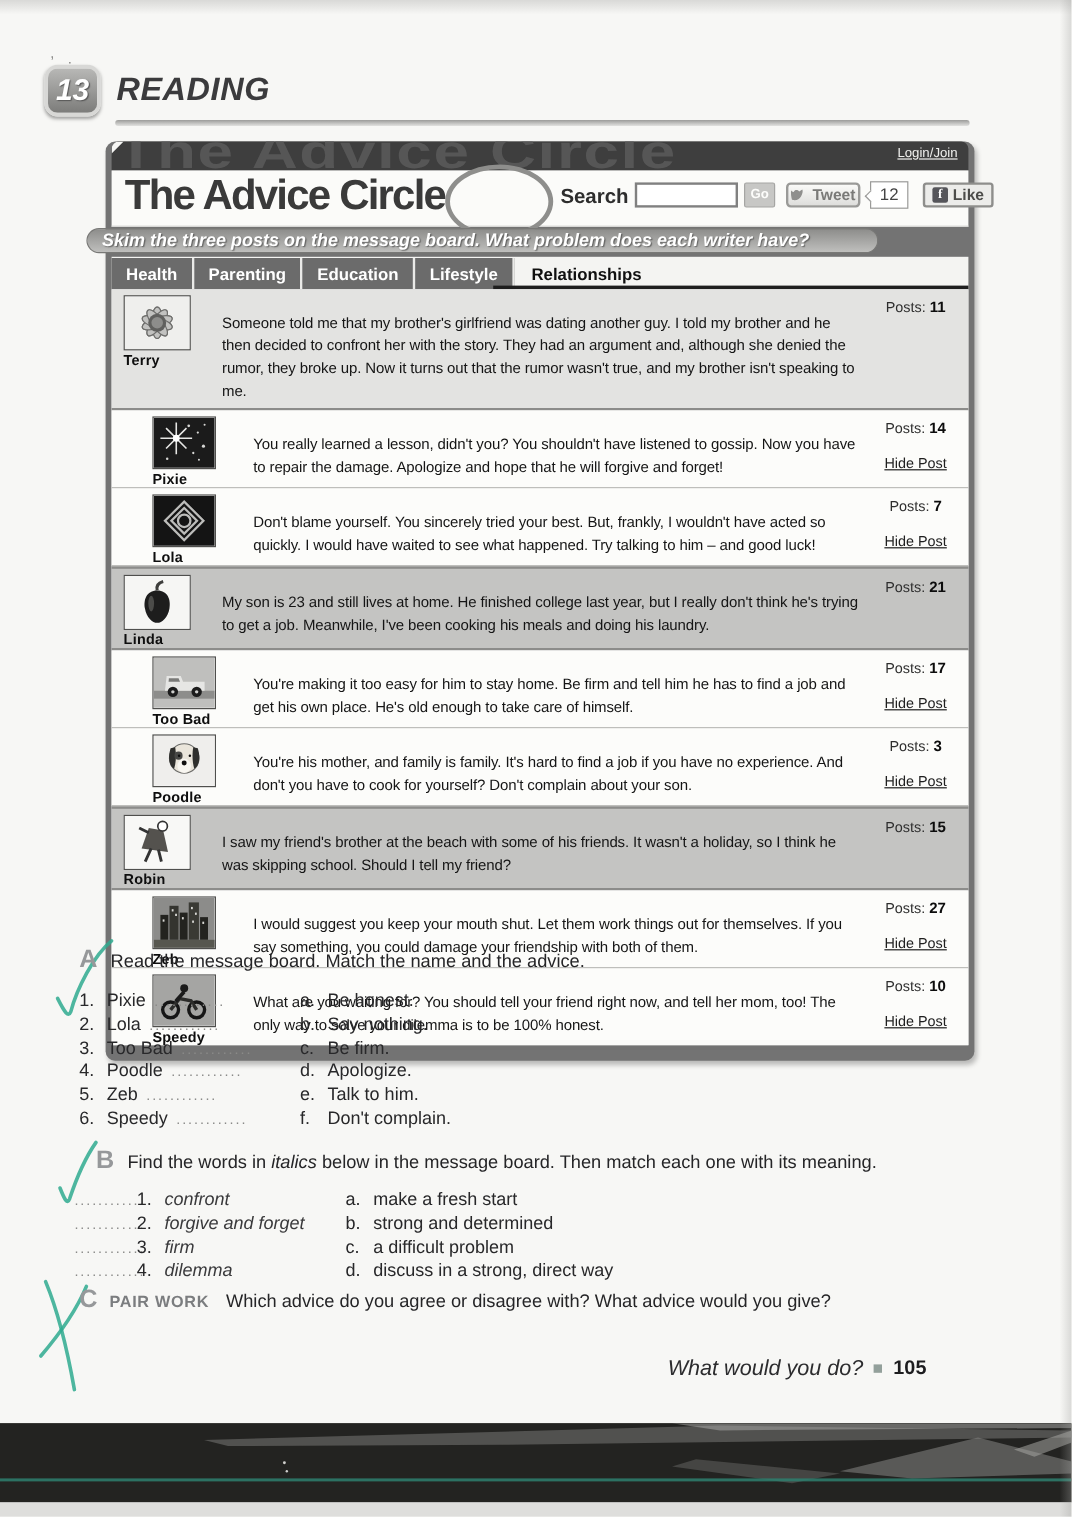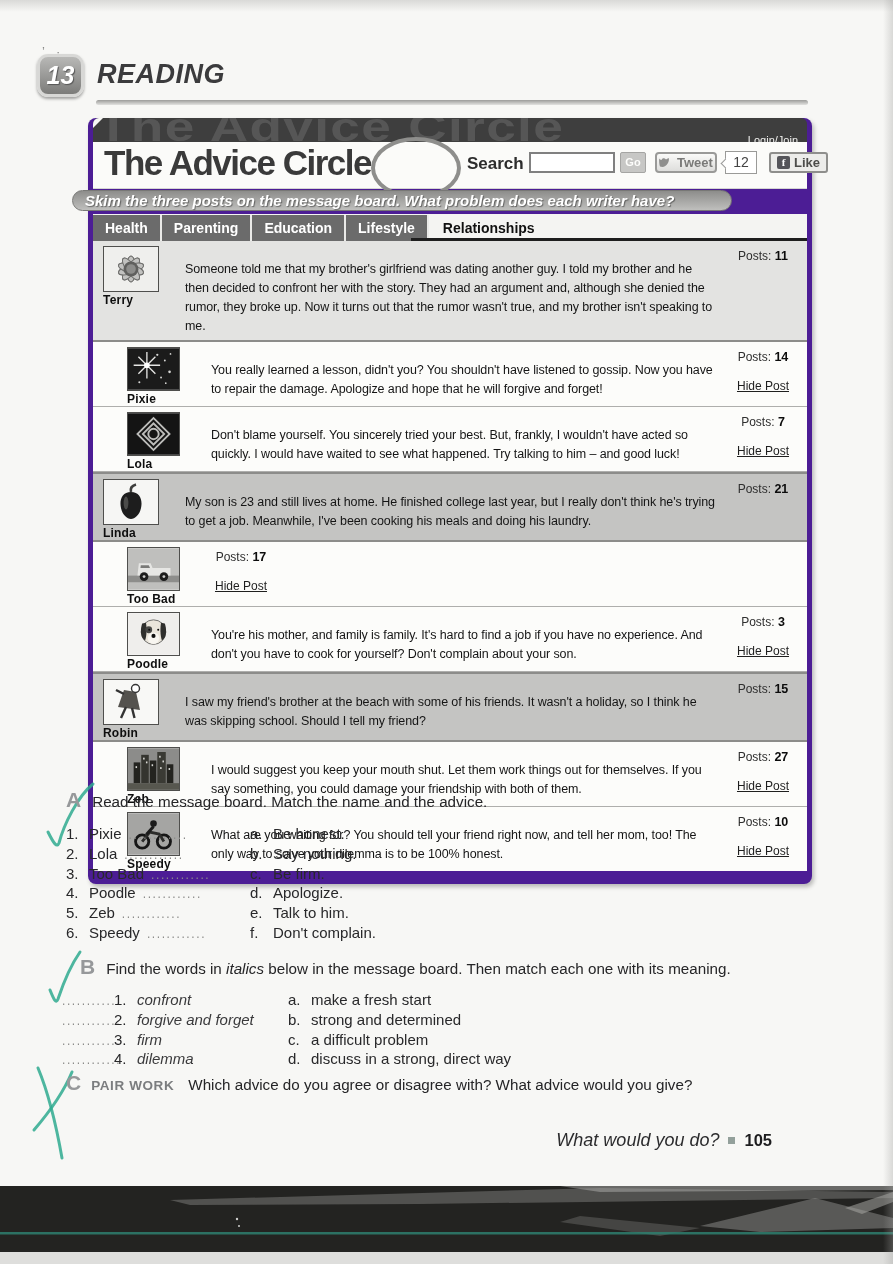--- a/index.html
+++ b/index.html
@@ -17,26 +17,26 @@
   .unit-badge{position:absolute;left:37px;top:54px;width:47px;height:43px;border-radius:11px;
     background:linear-gradient(180deg,#b8b8b6,#7c7c7a);border:3px solid #d8d8d6;box-sizing:border-box;
     box-shadow:0 2px 3px rgba(0,0,0,.35);color:#fff;font-weight:bold;font-style:italic;font-size:25px;
     display:flex;align-items:center;justify-content:center;text-shadow:1px 1px 1px #555;}
   .section-title{position:absolute;left:97px;top:59px;font-size:27px;font-weight:bold;font-style:italic;
     color:#3b3b3d;letter-spacing:.5px;}
   .title-rule{position:absolute;left:96px;top:100px;width:712px;height:5px;border-radius:3px;
     background:linear-gradient(180deg,#9c9c9a,#e2e2e0);}
 
   
-  .board{position:absolute;left:88px;top:118px;width:724px;background:#4c1d95;border-radius:8px;
+  .board{position:absolute;left:88px;top:118px;width:724px;background:#737373;border-radius:8px;
     padding:0 5px 13px 5px;box-sizing:border-box;box-shadow:2px 3px 4px rgba(0,0,0,.25);}
   .board-band{height:24px;background:#3e3e3e;border-radius:6px 6px 0 0;position:relative;overflow:hidden;}
   .board-echo{position:absolute;left:4px;top:-13px;font-size:40px;font-weight:bold;color:#5b5b5b;
     letter-spacing:1px;transform:scaleX(1.33);transform-origin:left;white-space:nowrap;opacity:.85;}
-  .login-link{position:absolute;right:9px;top:16px;color:#f0f0ee;font-size:11px;text-decoration:underline;}
+  .login-link{position:absolute;right:9px;top:4px;color:#f0f0ee;font-size:11px;text-decoration:underline;}
   .page-curl{position:absolute;left:0;top:0;width:0;height:0;border-top:10px solid #f7f7f5;
     border-right:10px solid transparent;}
 
   .board-titlebar{height:46px;background:#fbfbf9;position:relative;border-bottom:1px solid #d6d6d4;}
   .board-title{position:absolute;left:11px;top:1px;font-size:35px;font-weight:bold;color:#3a3a3a;letter-spacing:-1.5px;}
   .title-circle{position:absolute;left:278px;top:-5px;width:82px;height:54px;border:4px solid #8e8e8c;
     border-radius:50%;pointer-events:none;}
   .search-label{position:absolute;left:374px;top:12px;font-size:17px;font-weight:bold;color:#2d2d2d;}
   .search-input{position:absolute;left:436px;top:10px;width:86px;height:21px;background:#fff;
     border:2px solid #808080;box-sizing:border-box;padding:0 3px;font-size:13px;}
@@ -287,20 +287,21 @@
             <path d="M10,29 L11.5,16 L24,16 L26,21 L45,21 L45,29 Z" fill="#e6e6e4" stroke="#55555 3" stroke-width="1"></path>
             <path d="M13.5,18 L22,18 L23.3,21 L13.2,21 Z" fill="#7a7a78"></path>
             <circle cx="17" cy="30" r="4.6" fill="#1c1c1c"></circle>
               <circle cx="38" cy="30" r="4.6" fill="#1c1c1c"></circle>
             <circle cx="17" cy="30" r="1.5" fill="#cfcfcd"></circle>
               <circle cx="38" cy="30" r="1.5" fill="#cfcfcd"></circle>
           </svg>
         </div>
         <div class="avatar-name">Too Bad</div>
       </div>
+      <div class="text-col">You're making it too easy for him to stay home. Be firm and tell him he has to find a job and get his own place. He's old enough to take care of himself.</div>
       <div class="meta-col">
         <span>Posts:</span>
         <b>17</b><br>
         <a class="hide-post">Hide Post</a>
       </div>
     </div>
 
     <div class="post reply h-poodle">
       <div class="avatar-col">
         <div class="avatar-box">

